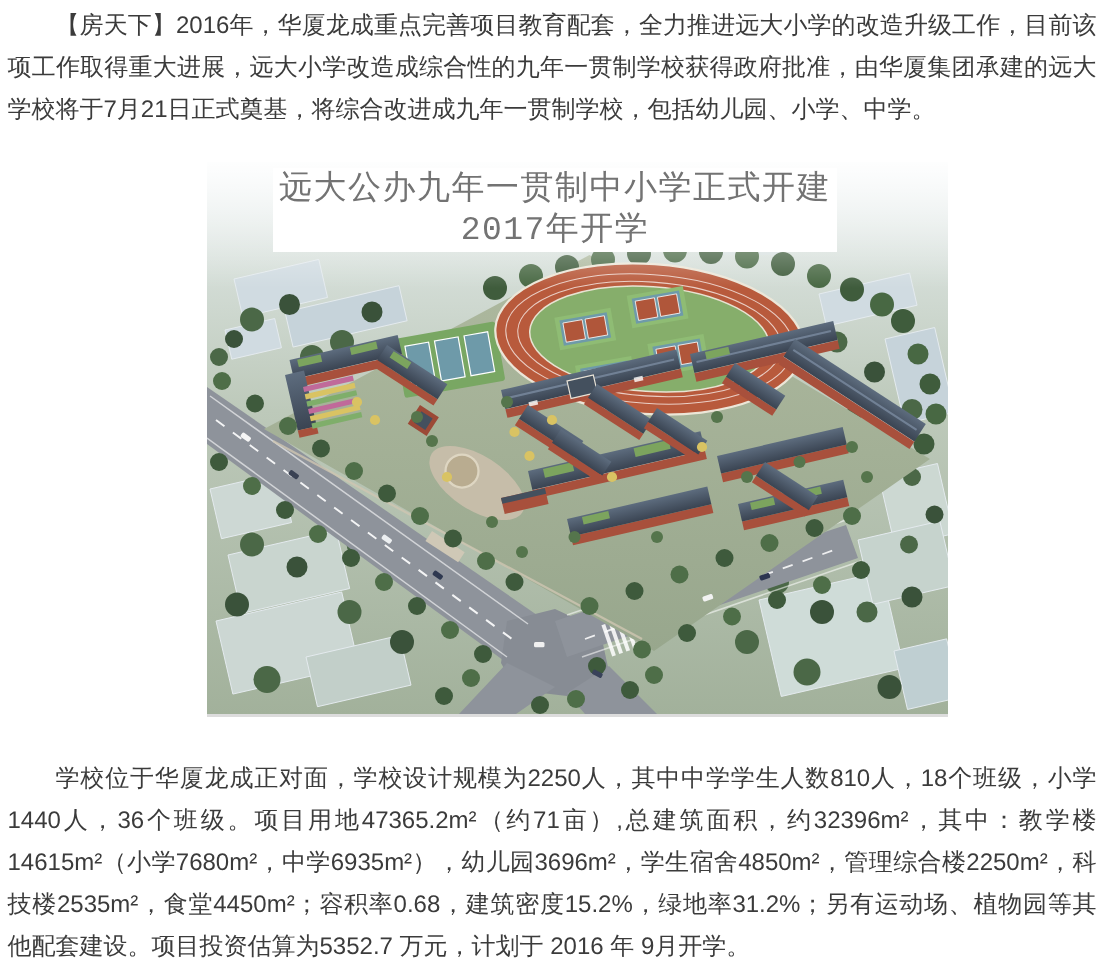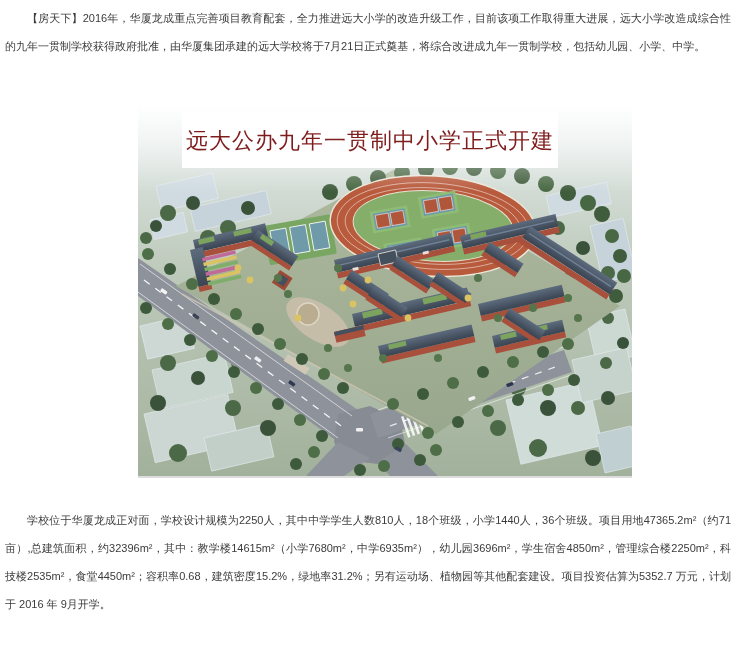--- a/index.html
+++ b/index.html
@@ -1,30 +1,30 @@
 <!DOCTYPE html>
 <html><head>
 <meta charset="utf-8">
 <style>
   html,body{margin:0;padding:0;background:#ffffff;}
   .page{position:relative;width:736px;height:646px;background:#ffffff;overflow:hidden;
         font-family:"Liberation Sans","DejaVu Sans",sans-serif;}
   .body-par{position:absolute;left:5px;width:726px;margin:0;
-            font-size:11px;line-height:28px;color:#3b3b3b;
+            font-size:16px;line-height:28px;color:#3b3b3b;
             text-indent:2em;text-align:justify;}
   .p1{top:4px;}
   .p2{top:506px;}
   .hero{position:absolute;left:138px;top:108px;width:494px;height:368px;margin:0;
         overflow:hidden;border-bottom:2px solid #dcdcdc;background:#c7d3cd;}
   .hero svg{display:block;}
   .caption-box{position:absolute;left:44px;top:4px;width:376px;height:56px;
                background:#ffffff;display:flex;flex-direction:column;
                align-items:center;justify-content:center;}
-  .cap-line{font-family:Liberation Serif, serif;
-            font-size:22px;line-height:27px;color:#7f1d1d;letter-spacing:1px;
+  .cap-line{font-family:Liberation Mono, monospace;
+            font-size:22px;line-height:27px;color:#737373;letter-spacing:1px;
             white-space:nowrap;}
 </style>
 </head>
 <body>
 
 <div class="page">
 
   <p class="body-par p1">【房天下】2016年，华厦龙成重点完善项目教育配套，全力推进远大小学的改造升级工作，目前该项工作取得重大进展，远大小学改造成综合性的九年一贯制学校获得政府批准，由华厦集团承建的远大学校将于7月21日正式奠基，将综合改进成九年一贯制学校，包括幼儿园、小学、中学。</p>
 
   <figure class="hero">
@@ -386,18 +386,19 @@
         <rect x="258" y="338" width="7" height="3.5" rx="1" fill="#39425a" transform="rotate(28 258 338)"></rect>
         <rect x="330" y="290" width="7" height="3.5" rx="1" fill="#f2f2f2" transform="rotate(-19 330 290)"></rect>
         <rect x="368" y="276" width="7" height="3.5" rx="1" fill="#2c3550" transform="rotate(-19 368 276)"></rect>
       </g>
 
       <rect x="0" y="0" width="494" height="84" fill="url(#hazeG)"></rect>
     </svg>
 
     <div class="caption-box">
       <div class="cap-line">远大公办九年一贯制中小学正式开建</div>
+      <div class="cap-line">2017年开学</div>
     </div>
   </figure>
 
   <p class="body-par p2">学校位于华厦龙成正对面，学校设计规模为2250人，其中中学学生人数810人，18个班级，小学1440人，36个班级。项目用地47365.2m²（约71亩）,总建筑面积，约32396m²，其中：教学楼14615m²（小学7680m²，中学6935m²），幼儿园3696m²，学生宿舍4850m²，管理综合楼2250m²，科技楼2535m²，食堂4450m²；容积率0.68，建筑密度15.2%，绿地率31.2%；另有运动场、植物园等其他配套建设。项目投资估算为5352.7 万元，计划于 2016 年 9月开学。</p>
 
 </div>
 
 </body></html>

